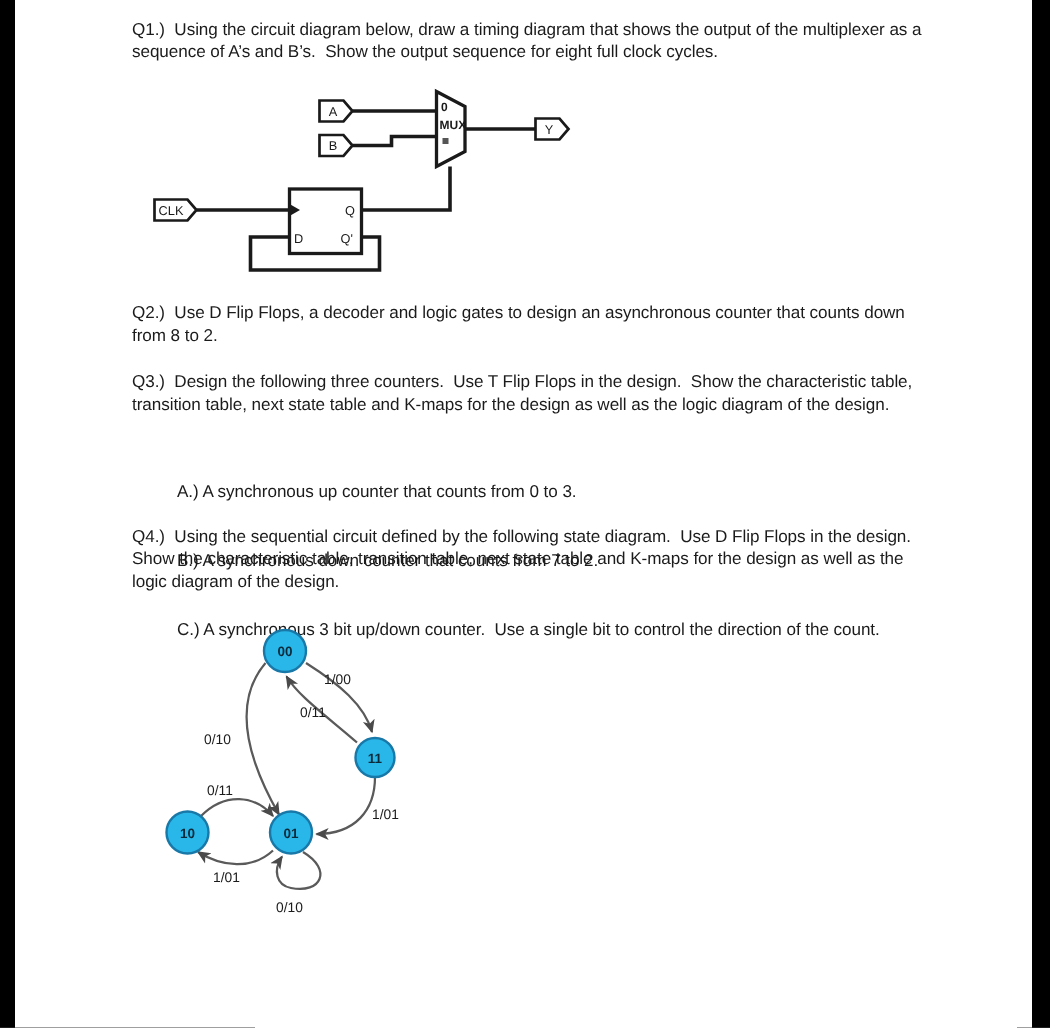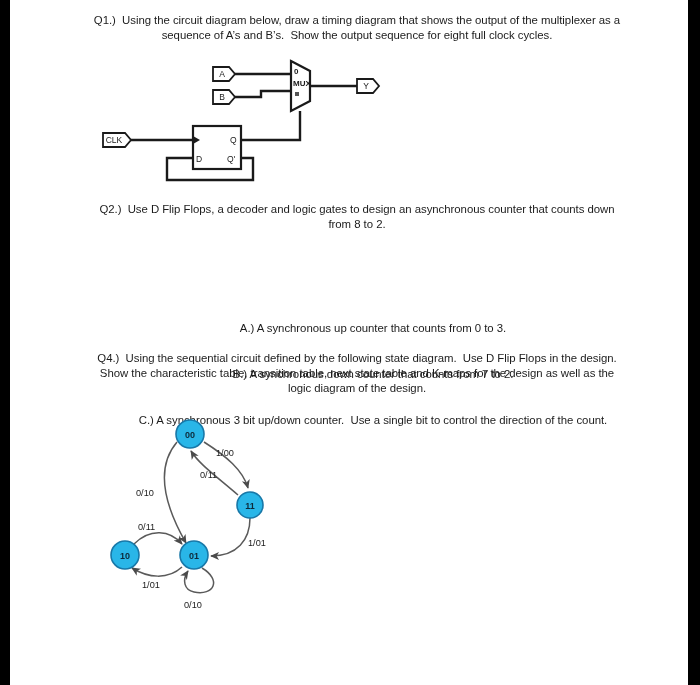--- a/index.html
+++ b/index.html
@@ -15,21 +15,20 @@
     overflow: hidden;
   }
   #page {
     position: absolute;
     left: 10px;
     top: 0;
     width: 678px;
     height: 685px;
     background: #ffffff;
     overflow: hidden;
-    text-align: center;
   }
   .edge-strip {
     position: absolute;
     top: 0;
     height: 685px;
     background: #000000;
   }
   #edge-left  { left: 0;     width: 10px; }
   #edge-right { left: 688px; width: 12px; }
 
@@ -137,20 +136,21 @@
         <text class="ff-text" x="135" y="85">Q</text>
         <text class="ff-text" x="132" y="104">Q'</text>
       </g>
 
       <path class="wire" d="M146 100 L158 100 L158 122 L72 122 L72 100 L98 100"></path>
     </svg>
   </div>
 
   <div id="q2-text" class="qtext">Q2.)  Use D Flip Flops, a decoder and logic gates to design an asynchronous counter that counts down from 8 to 2.</div>
 
+  <div id="q3-text" class="qtext">Q3.)  Design the following three counters.  Use T Flip Flops in the design.  Show the characteristic table, transition table, next state table and K-maps for the design as well as the logic diagram of the design.</div>
 
   <div id="q3-list" class="qtext">
     <div>A.) A synchronous up counter that counts from 0 to 3.</div>
     <div>B.) A synchronous down counter that counts from 7 to 2.</div>
     <div>C.) A synchronous 3 bit up/down counter.  Use a single bit to control the direction of the count.</div>
   </div>
 
   <div id="q4-text" class="qtext">Q4.)  Using the sequential circuit defined by the following state diagram.  Use D Flip Flops in the design.  Show the characteristic table, transition table, next state table and K-maps for the design as well as the logic diagram of the design.</div>
 
   <div id="state-diagram">

